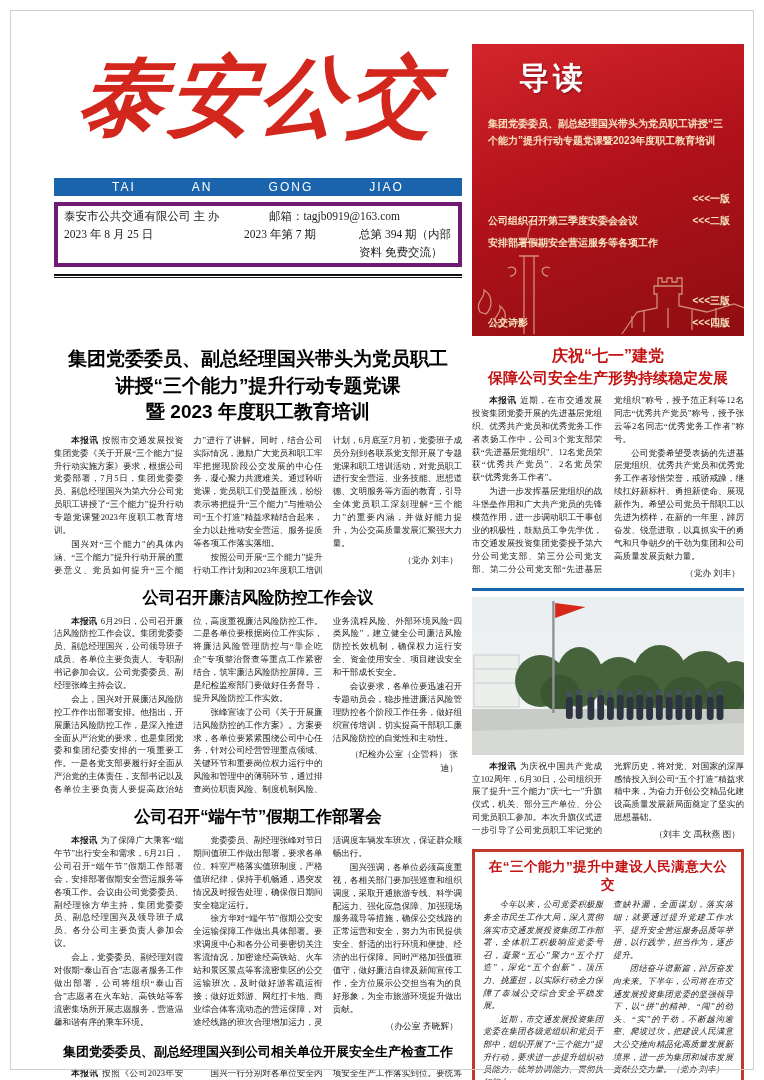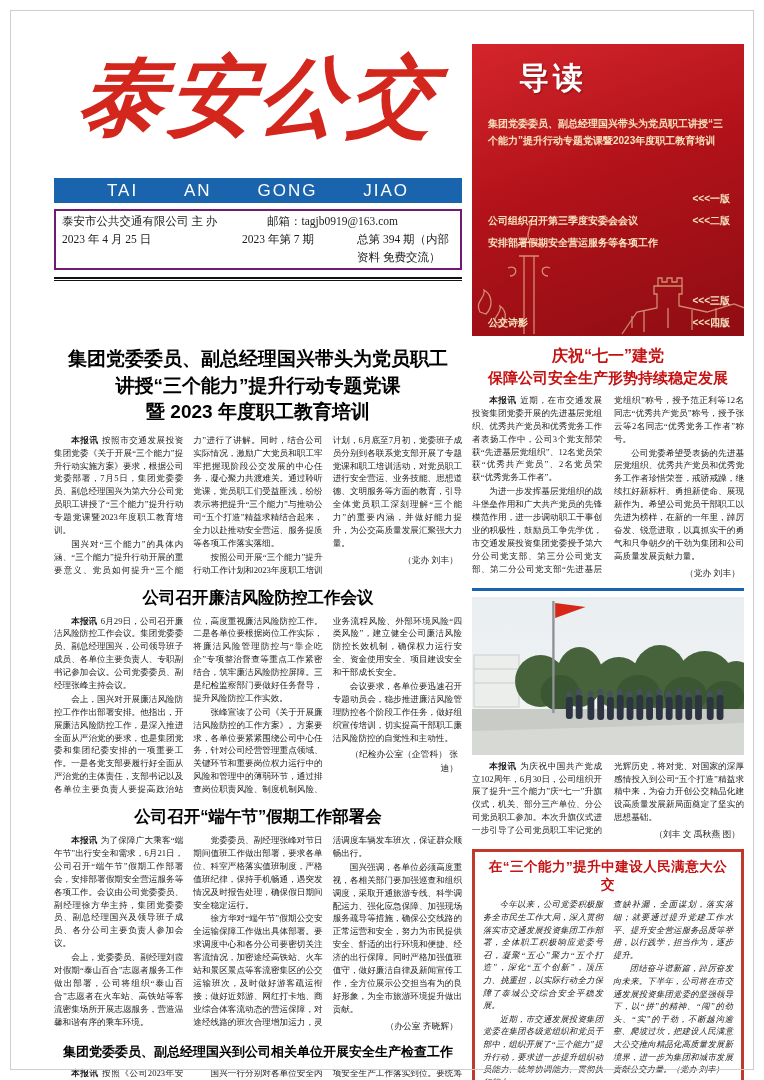--- a/index.html
+++ b/index.html
@@ -8,24 +8,24 @@
   .page { position:relative; width:764px; height:1080px; margin:0 auto; background:#fff;
           padding:44px 20px 14px 54px; overflow:hidden; }
   .page-frame { position:absolute; inset:10px; border:1px solid #cfcfcf; pointer-events:none; }
 
   
   .top-row { display:flex; gap:10px; }
   .mast-col { width:408px; flex:none; }
   .calligraphy { font-size:86px; line-height:1.25; color:#d3271e; font-style:italic;
                  font-weight:bold; letter-spacing:4px; transform:skewX(-6deg);
                  white-space:nowrap; text-align:center; height:128px; }
-  .blue-bar { background:#1a64ad; color:#fff; height:25px; display:flex; align-items:center;
+  .blue-bar { background:#1a64ad; color:#fff; height:18px; display:flex; align-items:center;
               justify-content:space-around; font-family:"Liberation Sans",sans-serif;
-              font-size:17px; letter-spacing:2px; margin-top:6px; padding:0 30px; }
-  .info-box { border:2px solid #701a75; margin-top:6px; padding:2px 6px; font-size:11.5px; line-height:1.55; }
+              font-size:12px; letter-spacing:2px; margin-top:6px; padding:0 30px; }
+  .info-box { border:4px solid #701a75; margin-top:6px; padding:2px 6px; font-size:11.5px; line-height:1.55; }
   .info-row { display:flex; }
   .info-row .seg1 { width:205px; }
   .info-row .seg2 { flex:1; }
   .info-row.r2 .seg1 { width:140px; }
   .info-row.r2 .segm { width:115px;margin-left:40px; }
   .double-rule { margin-top:7px; height:4px; border-top:2px solid #111; border-bottom:1px solid #111; }
 
   
   .daodu { flex:1; position:relative; overflow:hidden;
            background:linear-gradient(160deg,#d4252b 0%,#b2121a 45%,#8f0d13 100%);
@@ -91,21 +91,21 @@
         <span>AN</span>
         <span>GONG</span>
         <span>JIAO</span>
       </div>
       <div class="info-box">
         <div class="info-row">
           <span class="seg1">泰安市公共交通有限公司  主  办</span>
           <span class="seg2">邮箱：tagjb0919@163.com</span>
         </div>
         <div class="info-row r2">
-          <span class="seg1">2023 年 4 月 25 日</span>
+          <span class="seg1">2023 年 8 月 25 日</span>
           <span class="segm">2023 年第 7 期</span>
           <span class="seg2">总第 394 期（内部资料 免费交流）</span>
         </div>
       </div>
       <div class="double-rule"></div>
     </div>
 
     <div class="daodu">
       <div class="daodu-title">导读</div>
       <div class="daodu-list">

